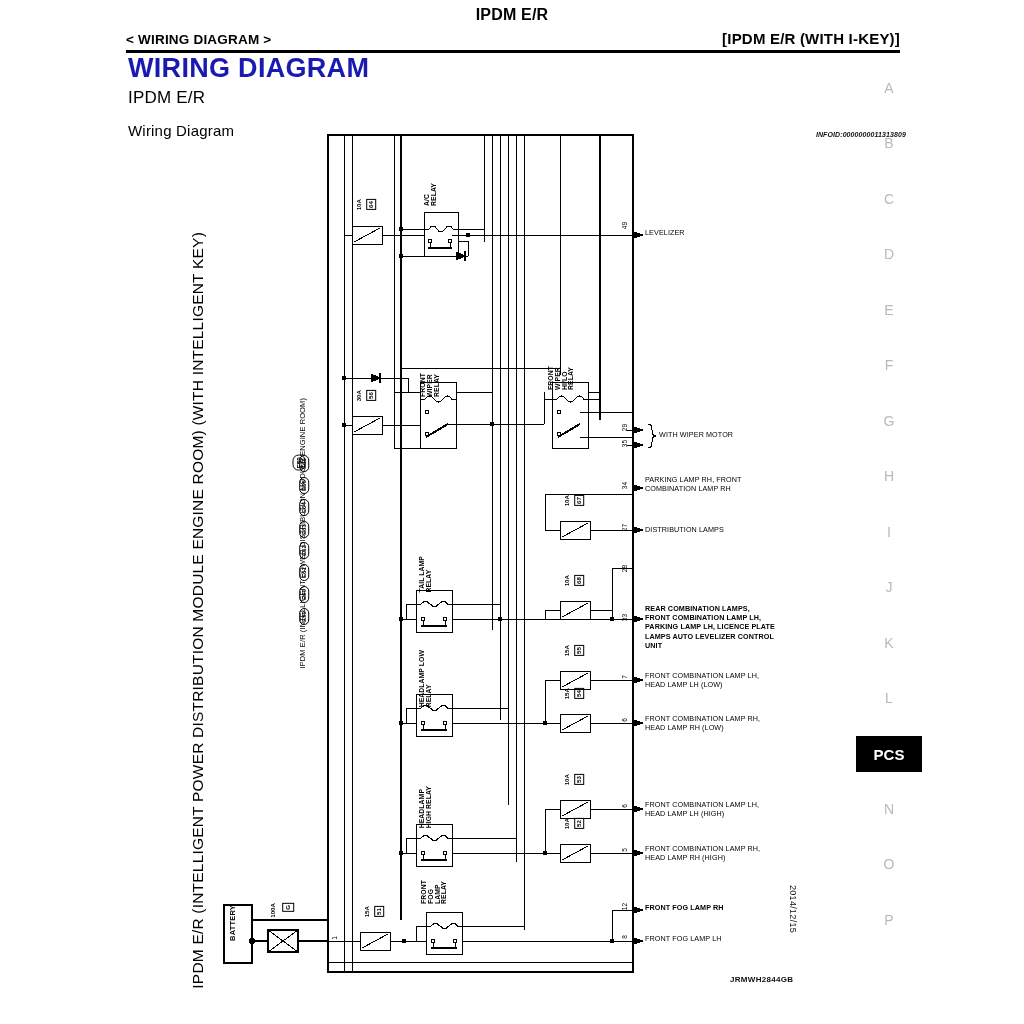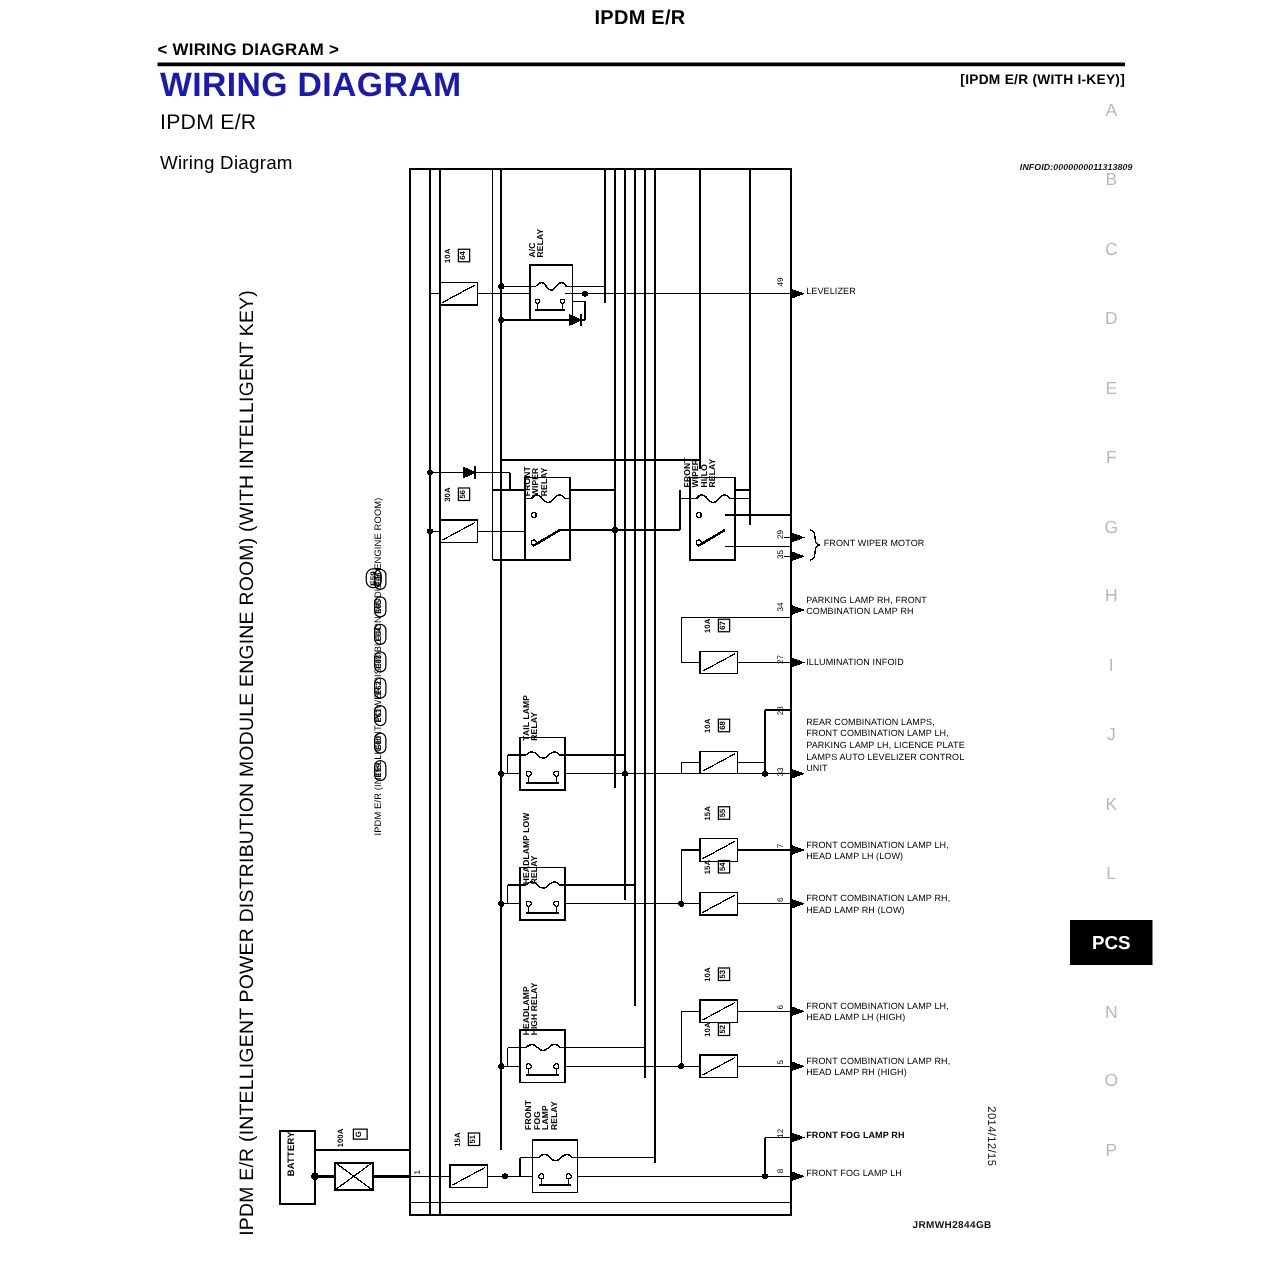--- a/index.html
+++ b/index.html
@@ -17,21 +17,21 @@
   .doc-title{
     position:absolute;left:0;top:6px;width:1024px;text-align:center;
     font-size:16px;font-weight:bold;letter-spacing:.2px;
   }
   .hdr-left{
     position:absolute;left:126px;top:32px;
     font-size:13.5px;font-weight:600;letter-spacing:.2px;
   }
   .hdr-right{
     position:absolute;right:124px;top:30px;
-    font-size:11px;font-weight:bold;letter-spacing:.2px;margin-top:28px;
+    font-size:15px;font-weight:bold;letter-spacing:.2px;
   }
   .rule{
     position:absolute;left:126px;top:50px;width:774px;height:3px;background:#000;
   }
   .sec-title{
     position:absolute;left:128px;top:53px;
     font-size:27px;font-weight:bold;color:#1a1ab0;letter-spacing:.3px;
   }
   .sub-title{
     position:absolute;left:128px;top:88px;
@@ -455,25 +455,25 @@
   <div class="vtext pin-lbl" style="left:622px;top:614px;">33</div>
   <div class="vtext pin-lbl" style="left:622px;top:675px;">7</div>
   <div class="vtext pin-lbl" style="left:622px;top:718px;">6</div>
   <div class="vtext pin-lbl" style="left:622px;top:804px;">6</div>
   <div class="vtext pin-lbl" style="left:622px;top:848px;">5</div>
   <div class="vtext pin-lbl" style="left:622px;top:903px;">12</div>
   <div class="vtext pin-lbl" style="left:622px;top:935px;">8</div>
   <div class="vtext pin-lbl" style="left:332px;top:936px;">1</div>
 
   <div class="outlbl" style="left:645px;top:228px;">LEVELIZER</div>
-  <div class="outlbl" style="left:659px;top:430px;">FRONT WIPER MOTOR</div>
+  <div class="outlbl" style="left:659px;top:430px;">WITH WIPER MOTOR</div>
   <div class="outlbl" style="left:645px;top:475px;">PARKING LAMP RH, FRONT
 COMBINATION LAMP RH</div>
-  <div class="outlbl" style="left:645px;top:525px;">ILLUMINATION INFOID</div>
-  <div class="outlbl" style="left:645px;top:573px;">REAR COMBINATION LAMPS,
+  <div class="outlbl" style="left:645px;top:525px;">DISTRIBUTION LAMPS</div>
+  <div class="outlbl" style="left:645px;top:604px;font-weight:bold;">REAR COMBINATION LAMPS,
 FRONT COMBINATION LAMP LH,
 PARKING LAMP LH, LICENCE PLATE
 LAMPS  AUTO LEVELIZER CONTROL
 UNIT</div>
   <div class="outlbl" style="left:645px;top:671px;">FRONT COMBINATION LAMP LH,
 HEAD LAMP LH (LOW)</div>
   <div class="outlbl" style="left:645px;top:714px;">FRONT COMBINATION LAMP RH,
 HEAD LAMP RH (LOW)</div>
   <div class="outlbl" style="left:645px;top:800px;">FRONT COMBINATION LAMP LH,
 HEAD LAMP LH (HIGH)</div>

